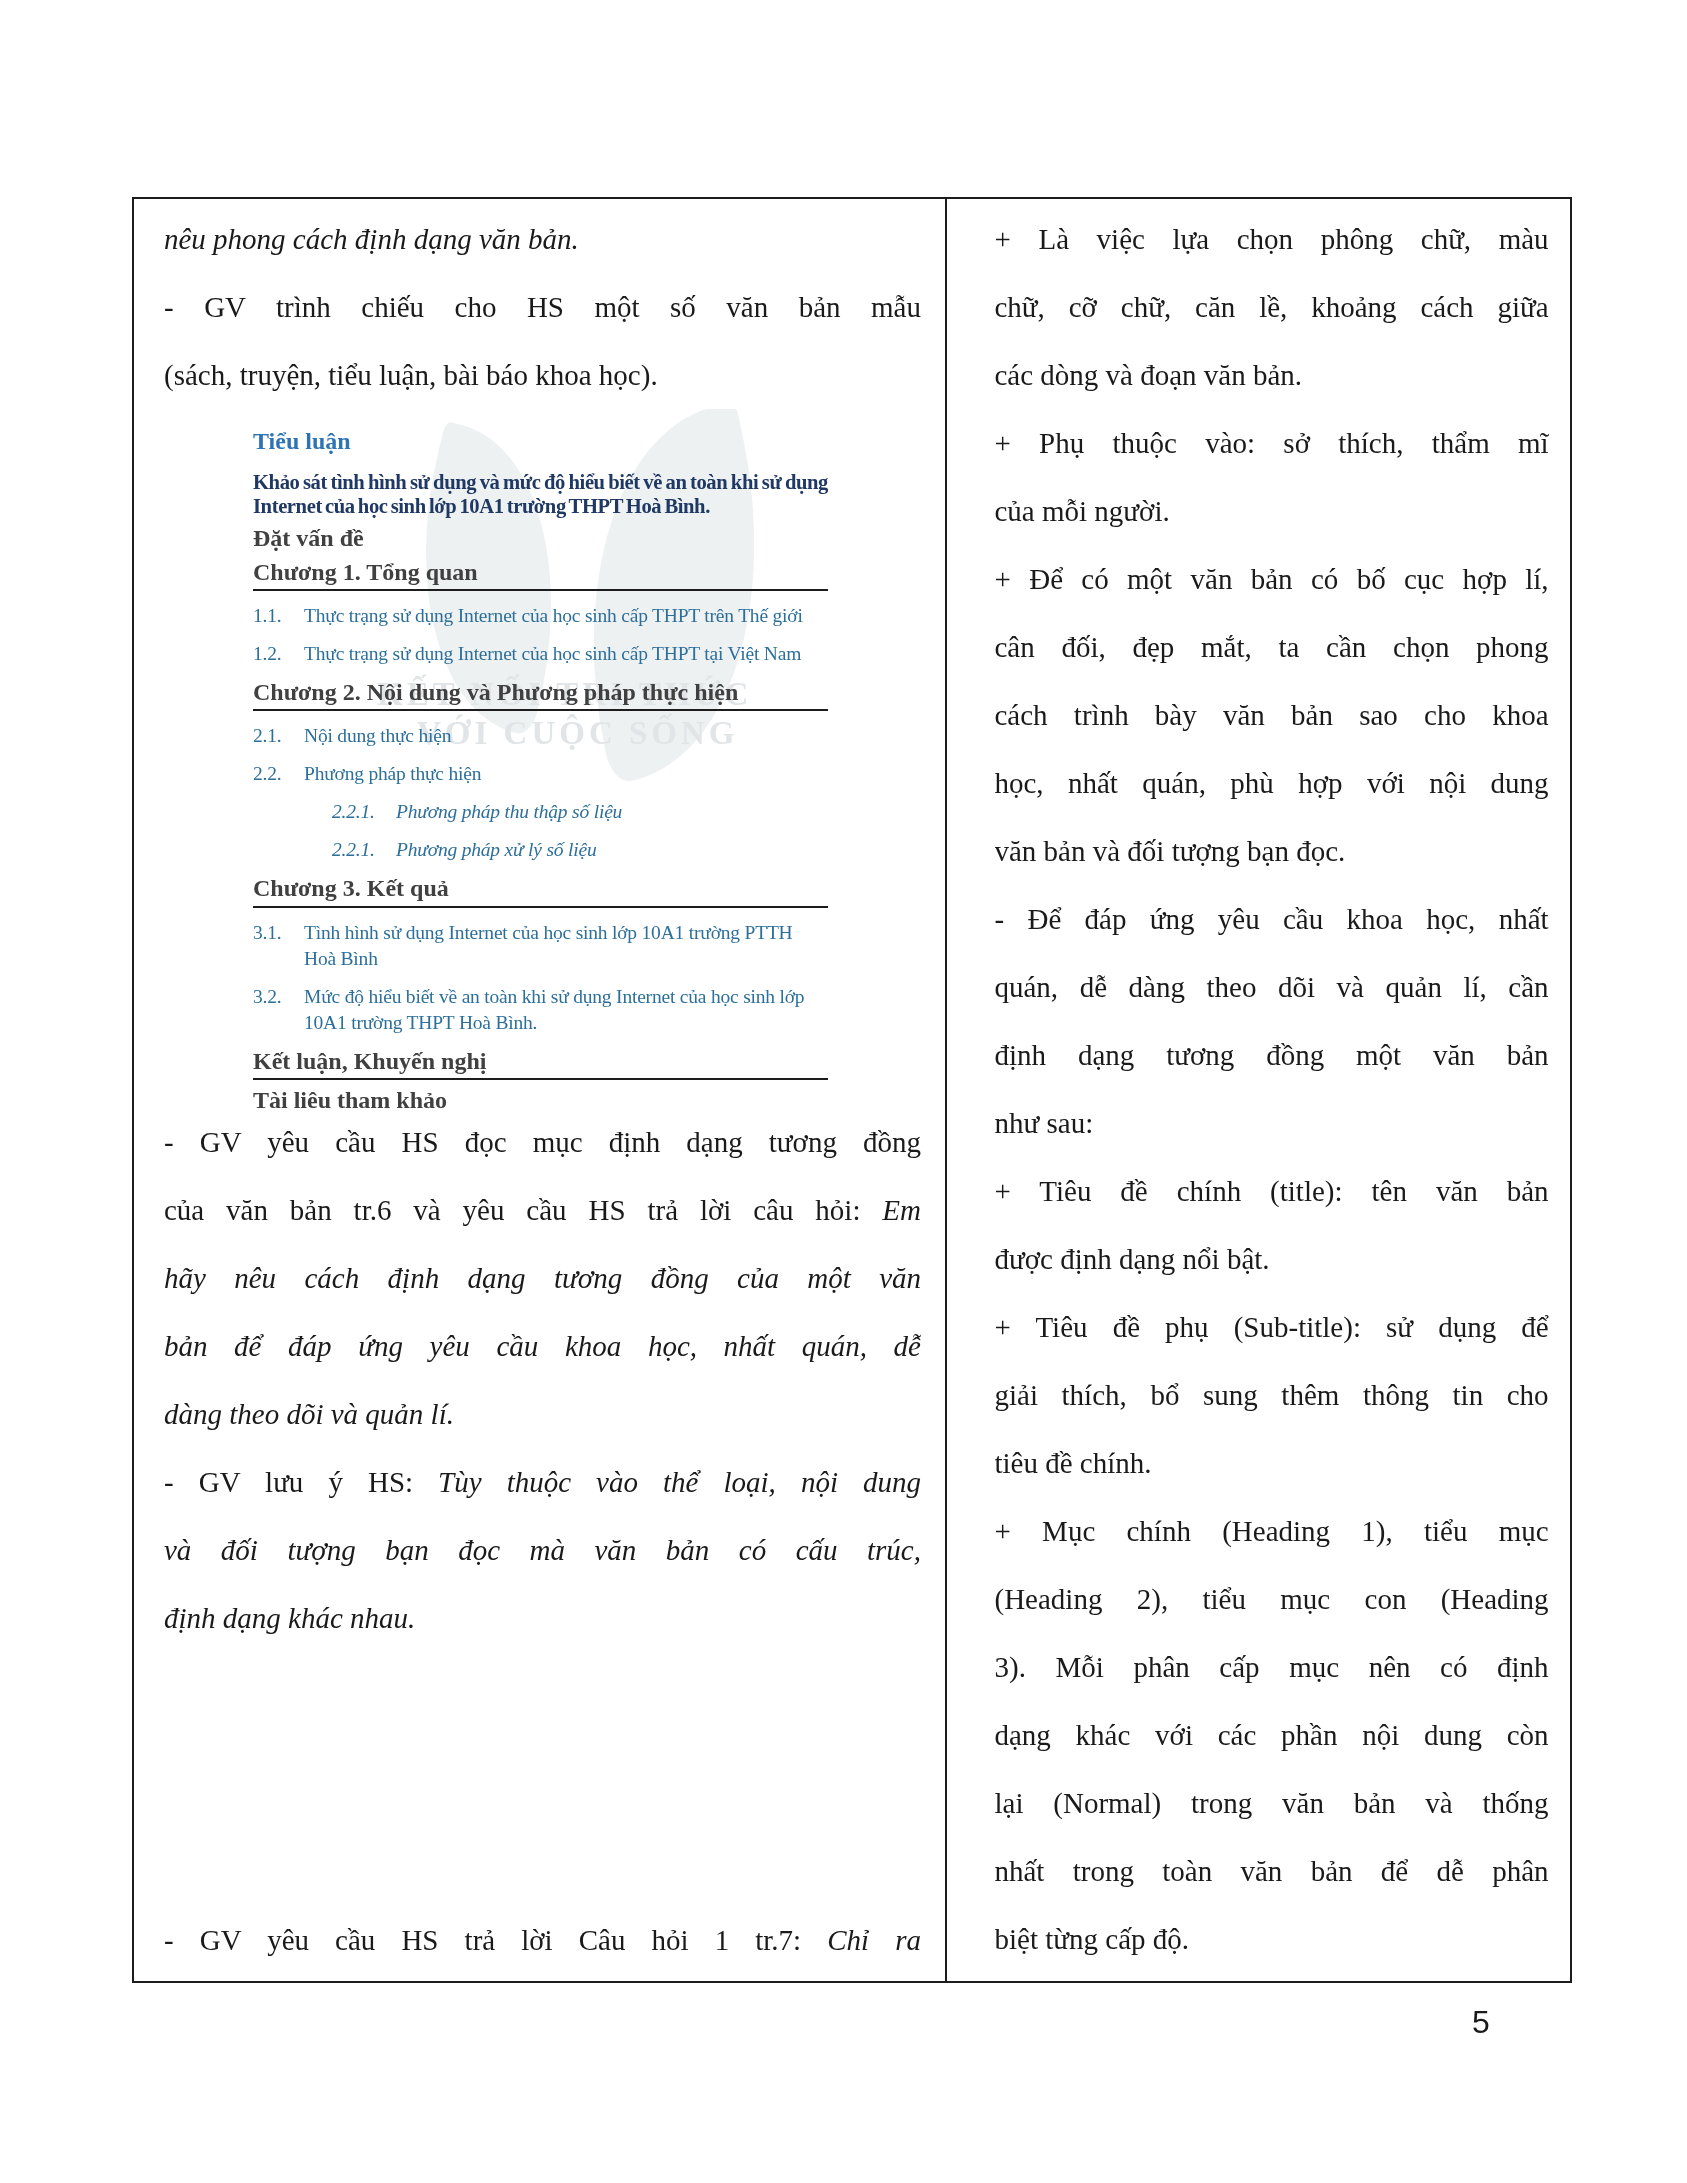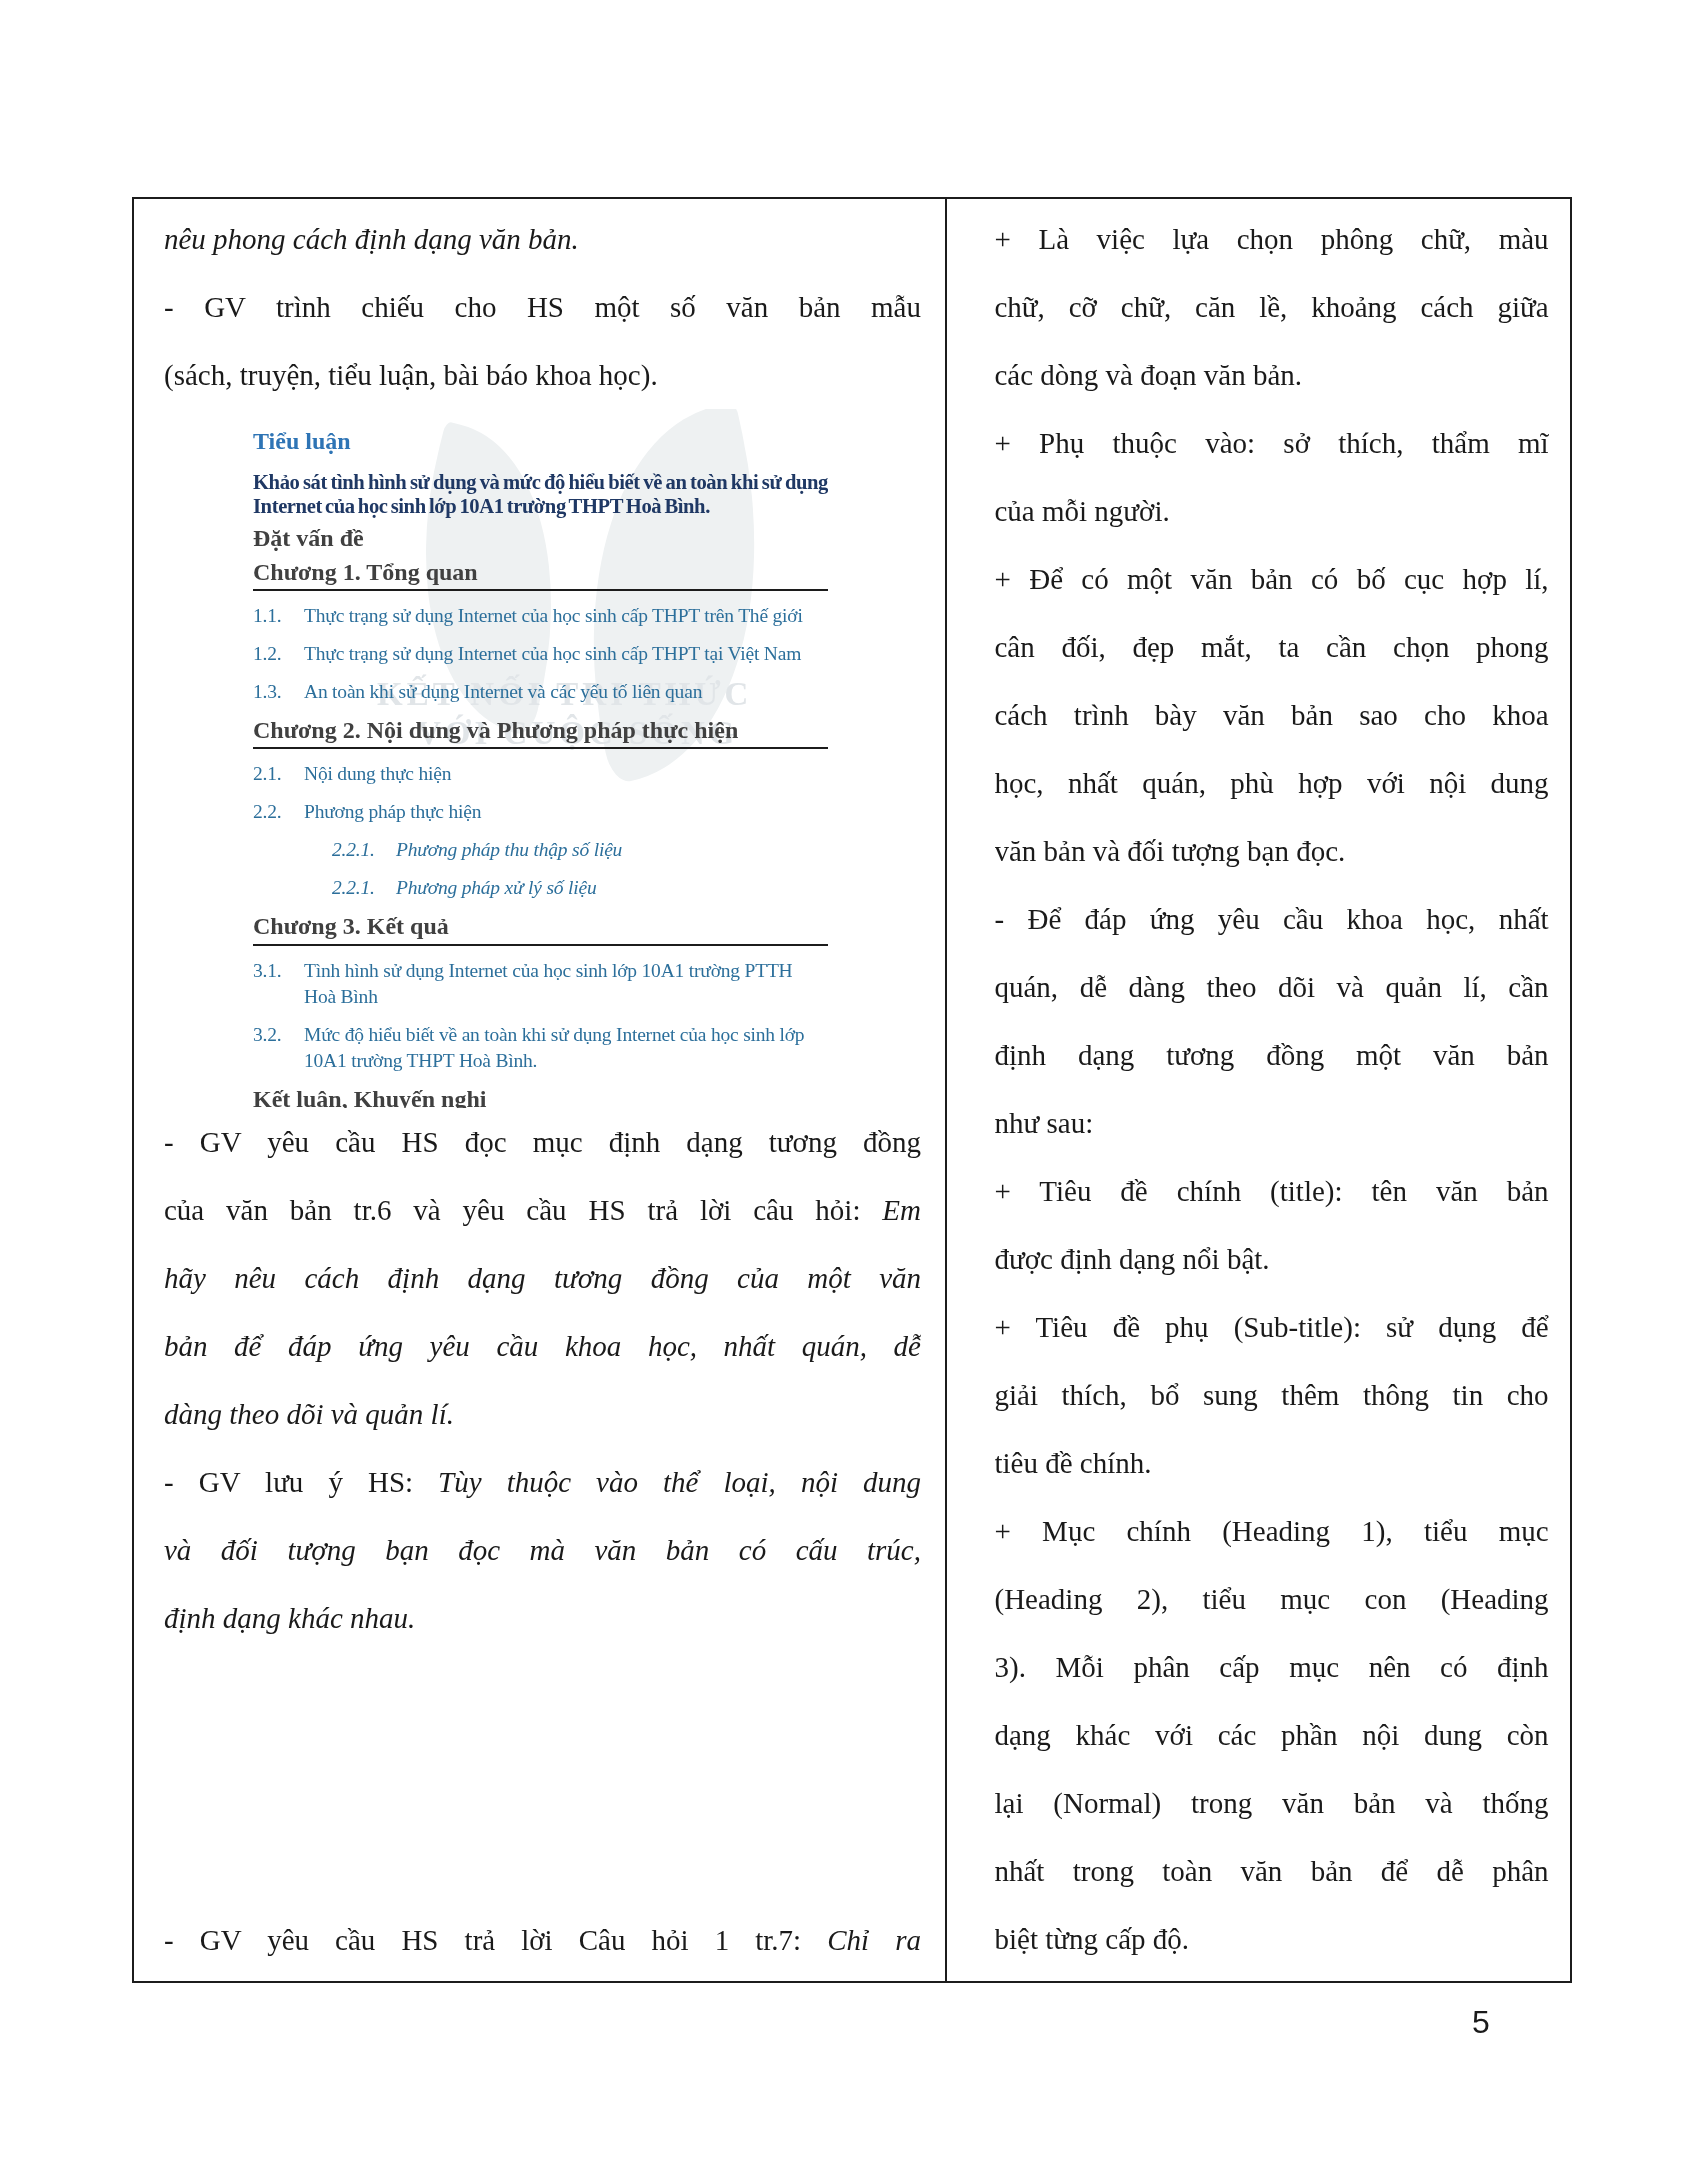--- a/index.html
+++ b/index.html
@@ -93,24 +93,20 @@
           <div class="toc-head">Chương 1. Tổng quan</div>
           <hr class="toc-rule">
           <div>
               <div class="toc-item">
                 <span class="num">1.1.</span>
                 <span class="txt">Thực trạng sử dụng Internet của học sinh cấp THPT trên Thế giới</span>
               </div>
               <div class="toc-item">
                 <span class="num">1.2.</span>
                 <span class="txt">Thực trạng sử dụng Internet của học sinh cấp THPT tại Việt Nam</span>
-              </div>
-              <div class="toc-item">
-                <span class="num">1.3.</span>
-                <span class="txt">An toàn khi sử dụng Internet và các yếu tố liên quan</span>
               </div>
             </div>
 
           <div class="toc-head">Chương 2. Nội dung và Phương pháp thực hiện</div>
           <hr class="toc-rule">
           <div>
               <div class="toc-item">
                 <span class="num">2.1.</span>
                 <span class="txt">Nội dung thực hiện</span>
               </div>

